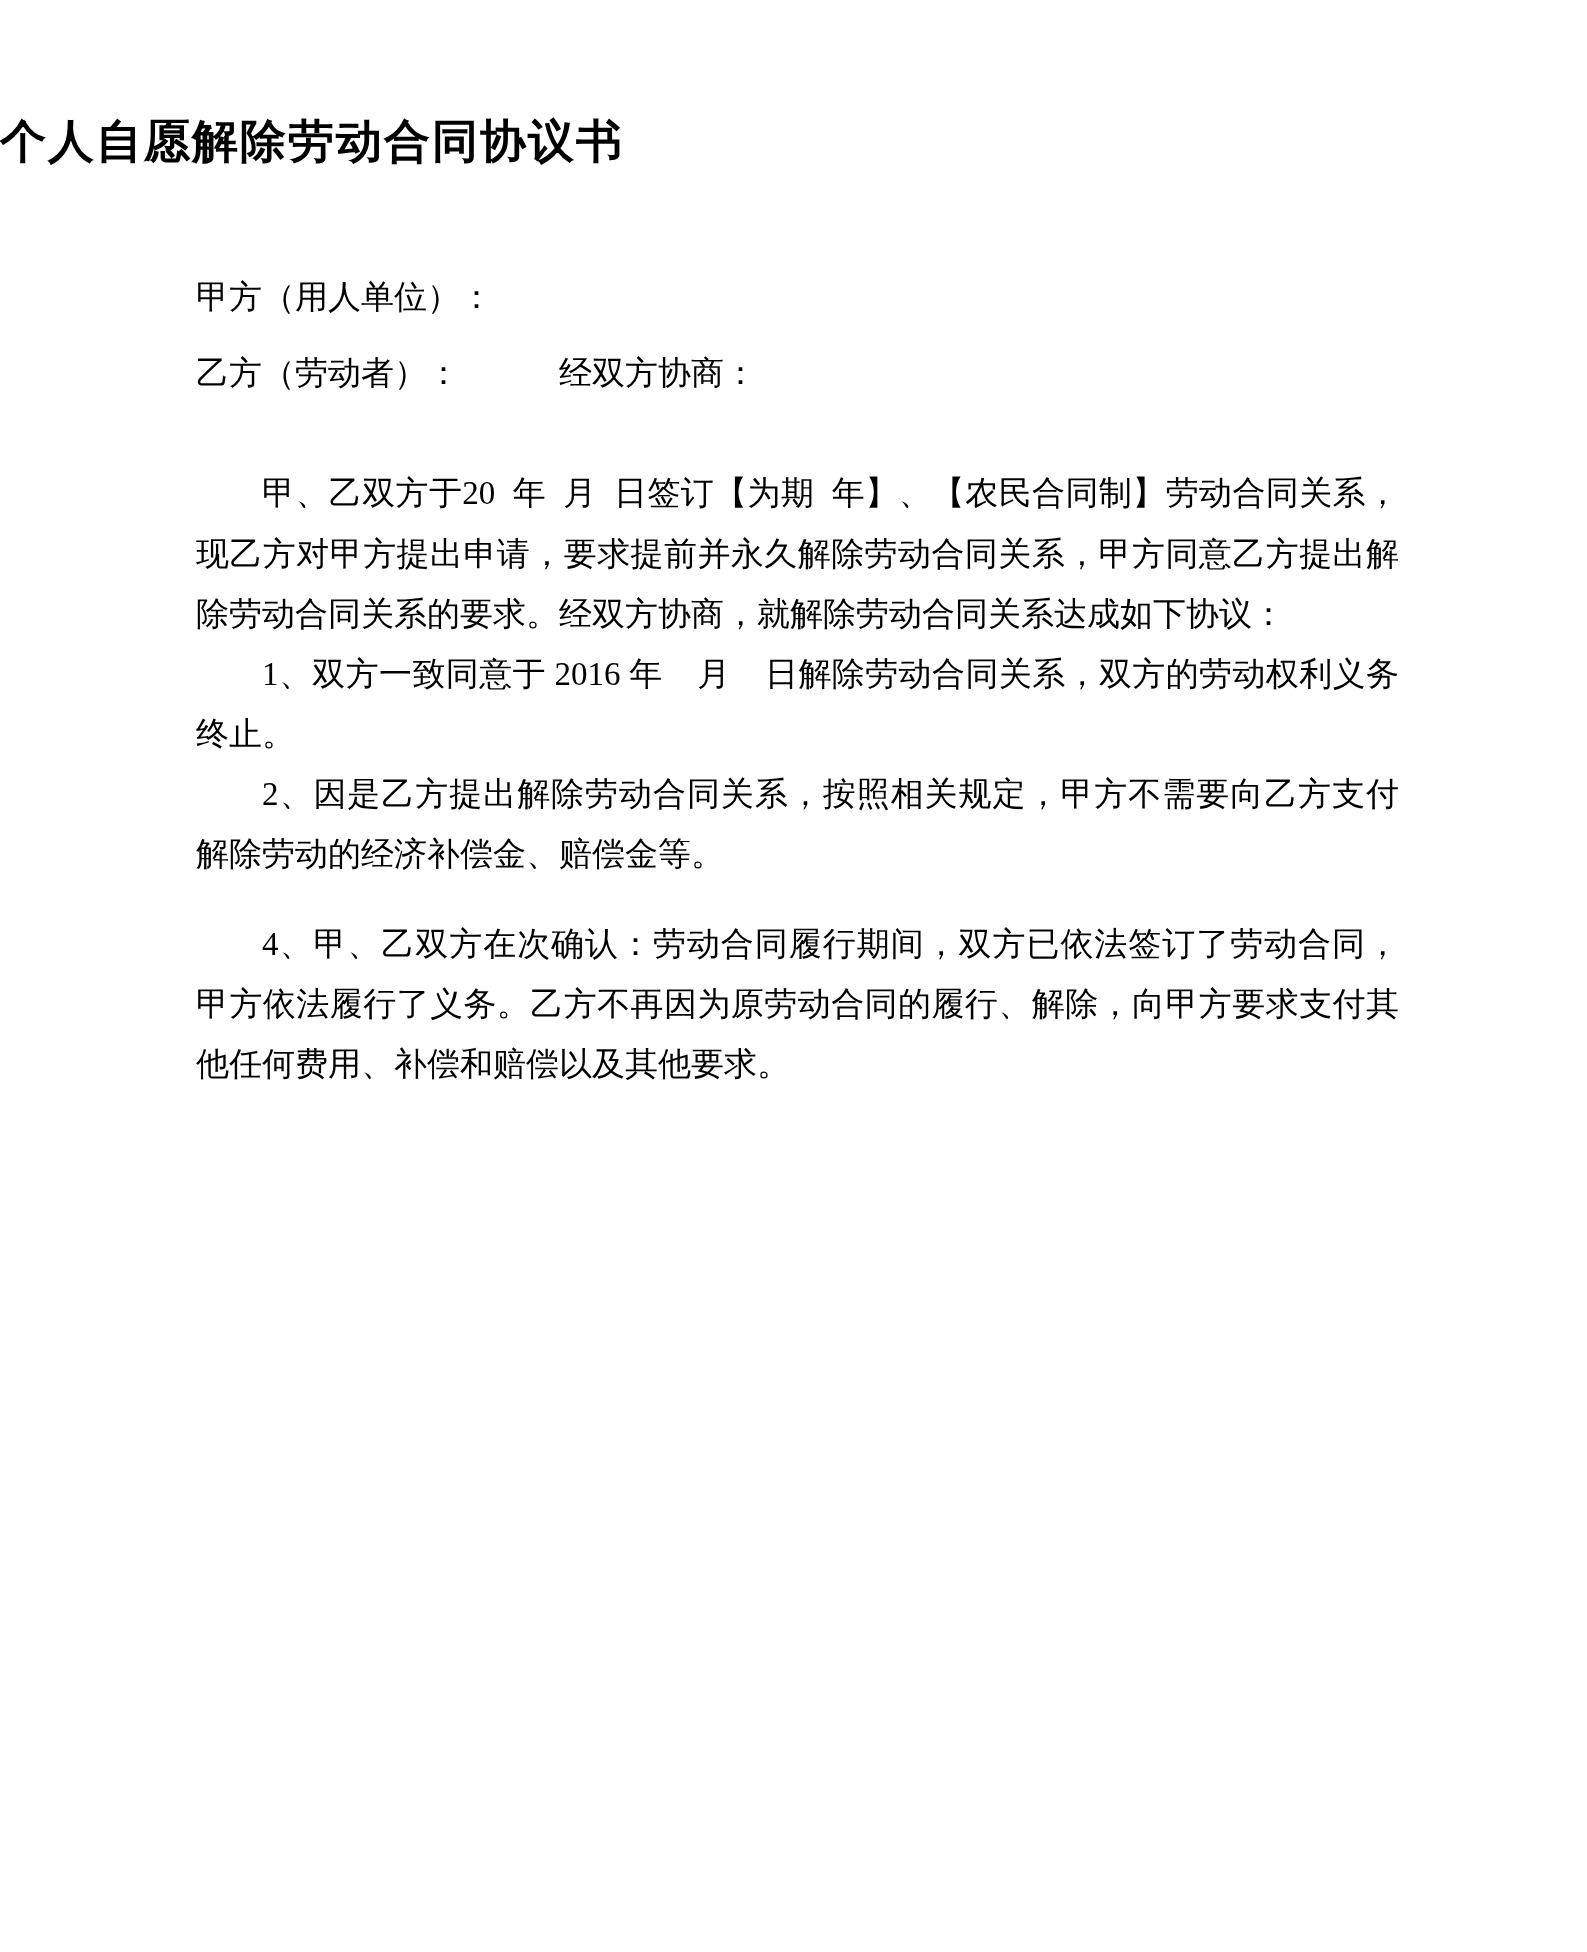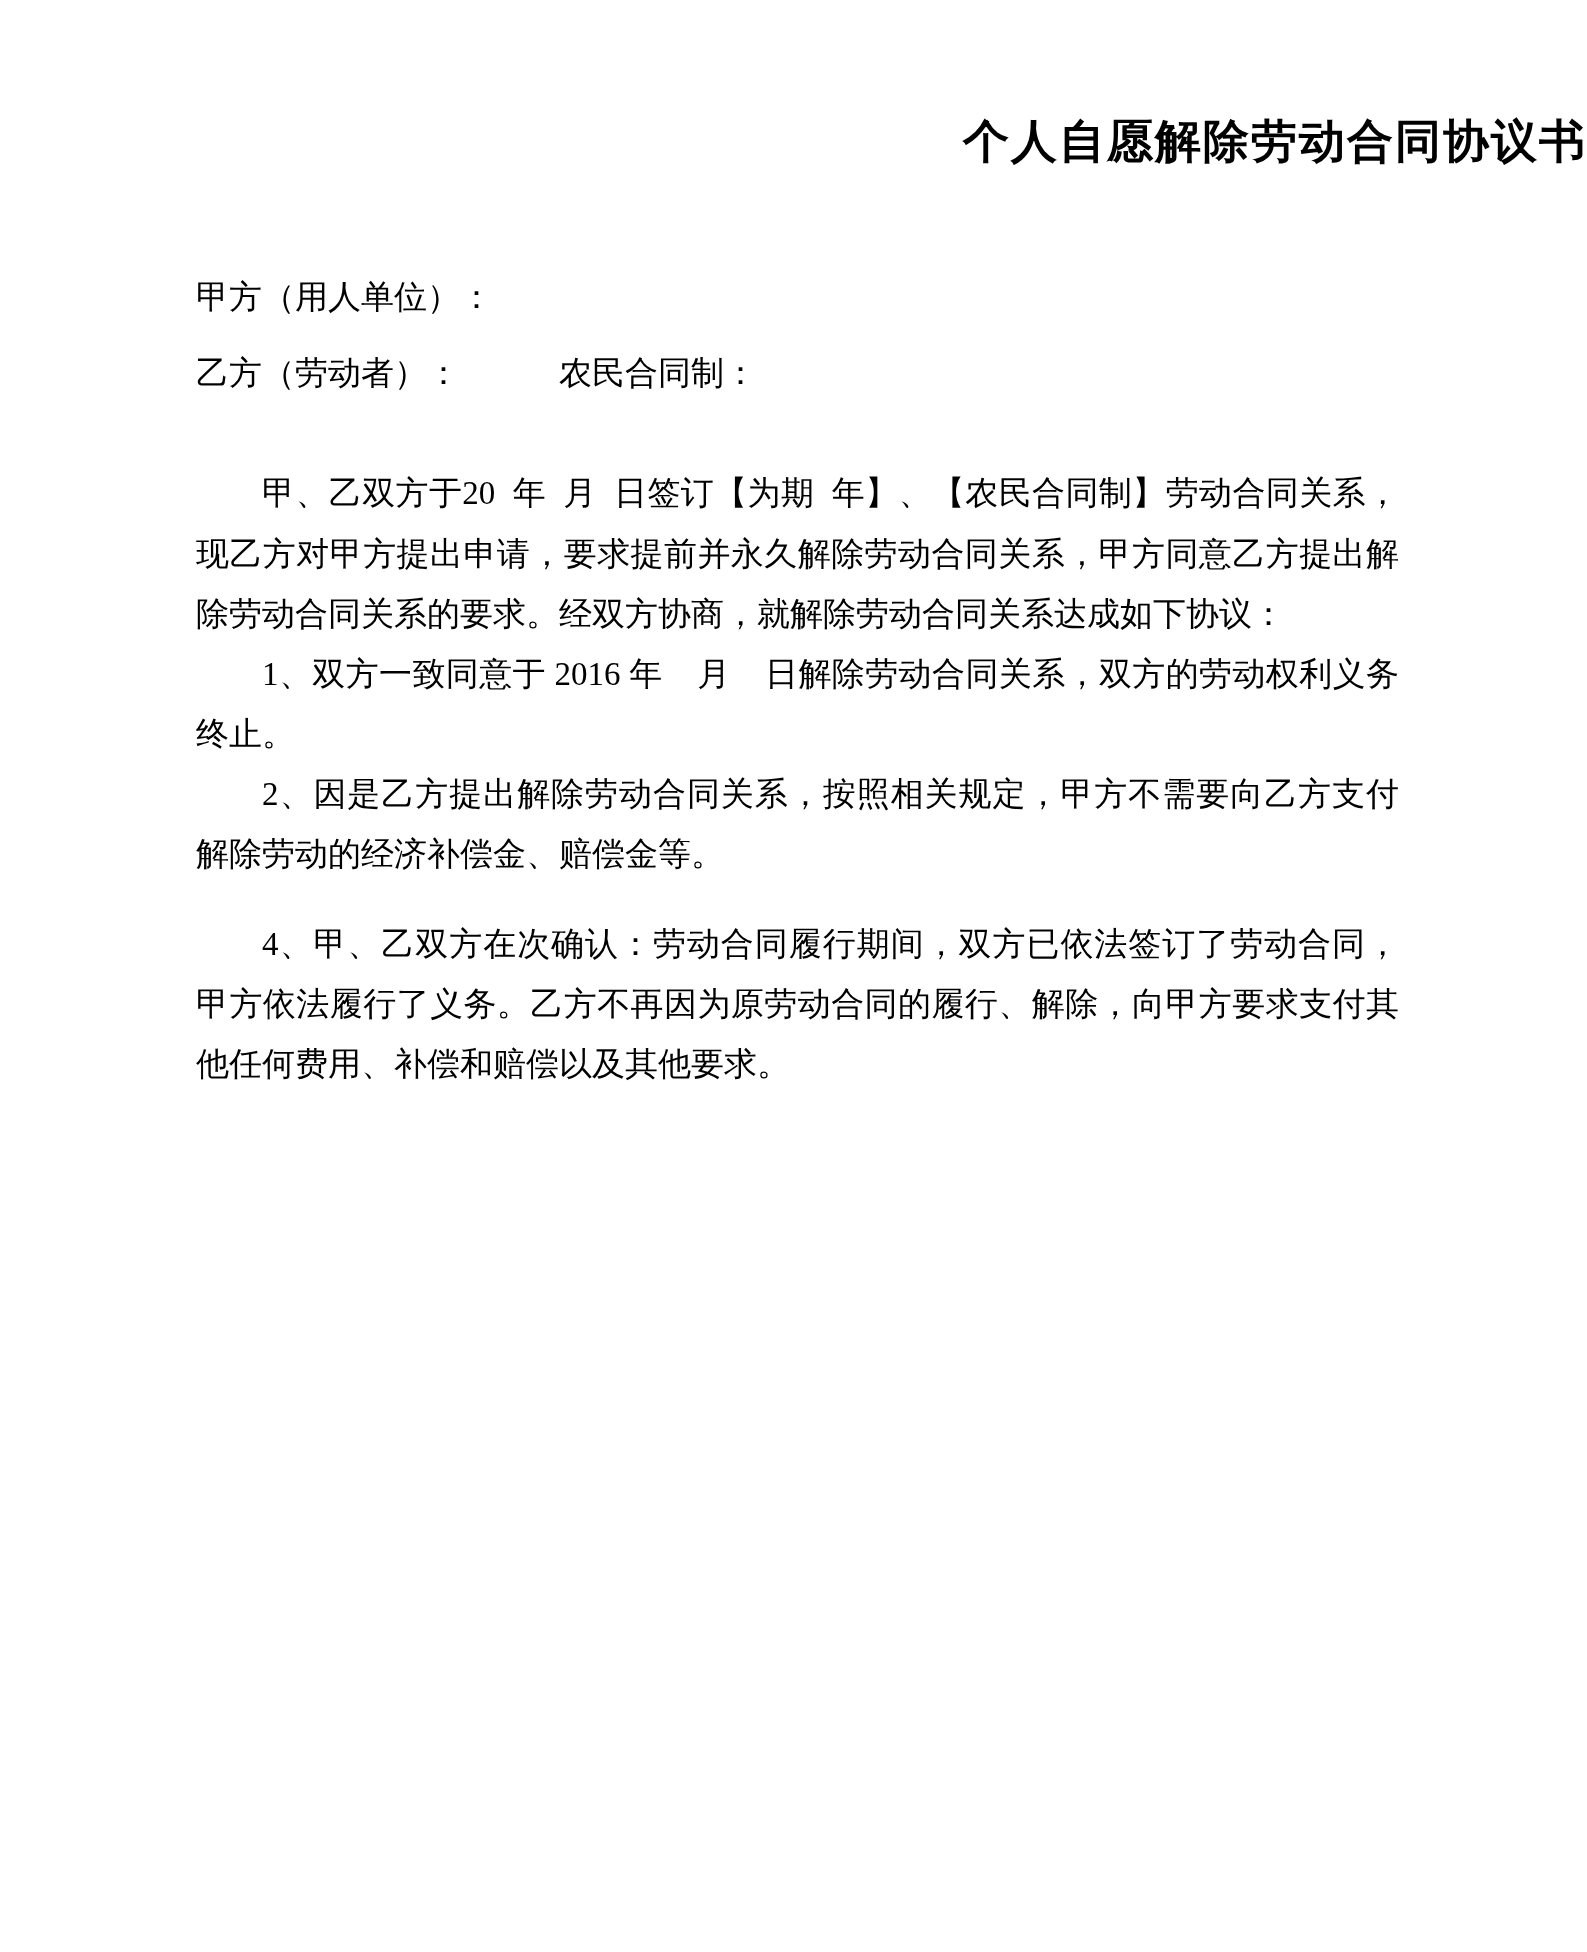--- a/index.html
+++ b/index.html
@@ -16,21 +16,21 @@
   .page {
     position: relative;
     width: 1587px;
     min-height: 1952px;
     box-sizing: border-box;
     padding: 0;
     background: #ffffff;
     overflow: hidden;
   }
   .doc-title {
-    text-align: right;
+    text-align: left;
     font-family: "DejaVu Sans", "Liberation Sans", sans-serif;
     font-weight: bold;
     font-size: 46px;
     letter-spacing: 2px;
     margin: 0;
     padding-top: 112px;
     padding-bottom: 0;
     line-height: 1.3;
   }
   .body-block {
@@ -73,21 +73,21 @@
 <body>
 
 <div class="page">
 
   <h1 class="doc-title">个人自愿解除劳动合同协议书</h1>
 
   <div class="body-block">
 
     <div class="party-line first">甲方（用人单位）：</div>
 
-    <div class="party-line second">乙方（劳动者）：            农民合同制：</div>
+    <div class="party-line second">乙方（劳动者）：            经双方协商：</div>
 
     <div class="spacer-1"></div>
 
     <p class="para">甲、乙双方于20  年  月  日签订【为期  年】、【农民合同制】劳动合同关系，现乙方对甲方提出申请，要求提前并永久解除劳动合同关系，甲方同意乙方提出解除劳动合同关系的要求。经双方协商，就解除劳动合同关系达成如下协议：</p>
 
     <p class="para">1、双方一致同意于 2016 年    月    日解除劳动合同关系，双方的劳动权利义务终止。</p>
 
     <p class="para">2、因是乙方提出解除劳动合同关系，按照相关规定，甲方不需要向乙方支付解除劳动的经济补偿金、赔偿金等。</p>
 
 

